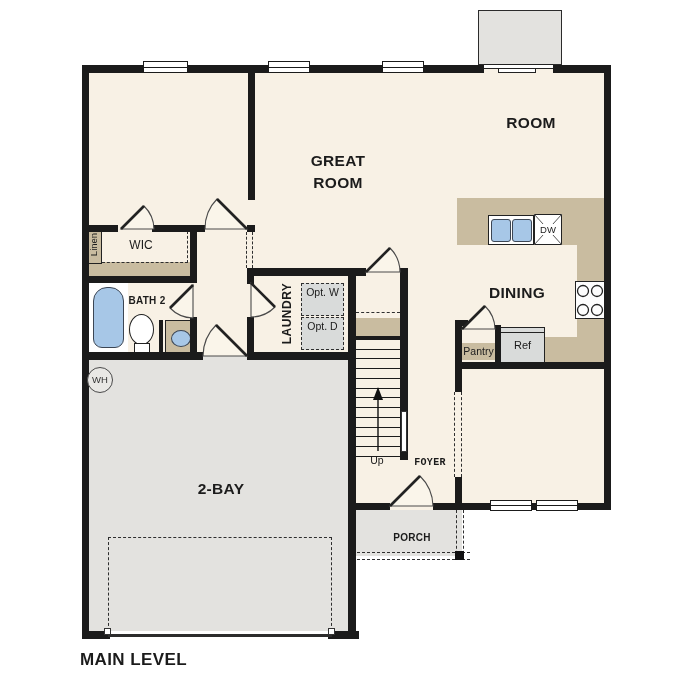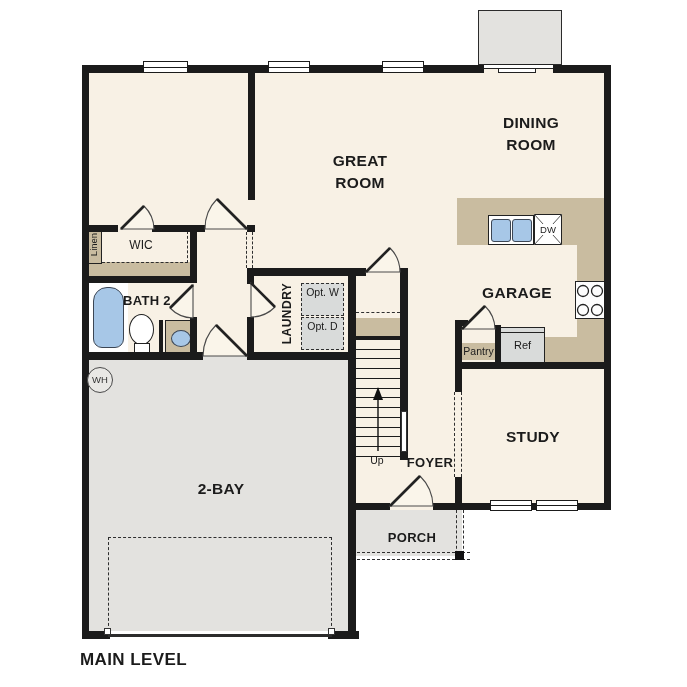--- a/index.html
+++ b/index.html
@@ -8,21 +8,21 @@
   .abs{position:absolute;}
   .floor{position:absolute;background:#f8f1e5;}
   .gray{position:absolute;background:#e3e2df;}
   .tan{position:absolute;background:#c9bca0;}
   .wall{position:absolute;background:#1b1b1b;}
   .win{position:absolute;background:#fff;border:1.5px solid #1b1b1b;box-sizing:border-box;}
   .win i{position:absolute;left:0;right:0;top:50%;height:1px;margin-top:-0.5px;background:#1b1b1b;}
   .lbl{position:absolute;color:#1b1b1b;font-weight:700;font-size:15.5px;line-height:22px;
        letter-spacing:.3px;text-align:center;white-space:nowrap;}
   .lbl span{display:block;}
-  .sm{font-size:13px;line-height:15px;}
+  .sm{font-size:10px;line-height:15px;}
   .tiny{font-weight:400;font-size:10.5px;line-height:13px;letter-spacing:0;}
   .vert{transform:rotate(-90deg);}
   .optbox{position:absolute;background:#d9dbda;border:1.5px dashed #2e2e2e;box-sizing:border-box;
           text-align:center;font-size:10.5px;line-height:13px;color:#1b1b1b;padding-top:2px;}
   .dashv{position:absolute;border-left:1.4px dashed #2e2e2e;border-right:1.4px dashed #2e2e2e;box-sizing:border-box;}
   .dashline{position:absolute;border-top:1.5px dashed #2e2e2e;}
   .dashvl{position:absolute;border-left:1.5px dashed #2e2e2e;}
   svg.overlay{position:absolute;left:0;top:0;pointer-events:none;}
 </style>
 </head>
@@ -172,35 +172,33 @@
     <g>
       <line x1="378" y1="451" x2="378" y2="397" stroke="#111" stroke-width="1.4"></line>
       <polygon points="378,387 373,400 383,400" fill="#111"></polygon>
     </g>
   </svg>
 
   <div class="abs" style="left:87px;top:367px;width:26px;height:26px;border:1.5px solid #4a4a4a;border-radius:50%;background:#e9e8e5;box-sizing:border-box;text-align:center;">
     <span class="tiny" style="font-size:9.5px;line-height:23px;color:#333;">WH</span>
   </div>
 
-  <div class="lbl" style="left:310px;top:150px;width:100px;">
+  <div class="lbl" style="left:288px;top:150px;width:100px;">
     <span>GREAT</span>
     <span>ROOM</span>
   </div>
   <div class="lbl" style="left:481px;top:112px;width:100px;">
-    <span>DINING</span>
     <span>ROOM</span>
   </div>
-  <div class="lbl" style="left:457px;top:282px;width:120px;">GARAGE</div>
+  <div class="lbl" style="left:457px;top:282px;width:120px;">DINING</div>
   <div class="lbl sm" style="left:107px;top:293px;width:80px;">BATH 2</div>
   <div class="lbl tiny" style="left:111px;top:239px;width:60px;font-size:12px;">WIC</div>
   <div class="lbl tiny vert" style="left:68px;top:238px;width:50px;font-size:9.5px;">Linen</div>
   <div class="lbl vert" style="left:247px;top:306px;width:80px;font-size:12px;line-height:15px;letter-spacing:.5px;">LAUNDRY</div>
-  <div class="lbl" style="left:473px;top:426px;width:120px;">STUDY</div>
-  <div class="lbl sm" style="left:390px;top:455px;width:80px;">FOYER</div>
+  <div class="lbl sm" style="left:390px;top:455px;width:80px;font-family:Liberation Mono, monospace;">FOYER</div>
   <div class="lbl sm" style="left:362px;top:530px;width:100px;">PORCH</div>
   <div class="lbl" style="left:161px;top:478px;width:120px;">
     <span>2-BAY</span>
   </div>
 
   <div class="lbl tiny" style="left:461px;top:345px;width:35px;">Pantry</div>
   <div class="lbl tiny" style="left:500px;top:339px;width:45px;font-size:11px;">Ref</div>
   <div class="lbl tiny" style="left:534px;top:223px;width:28px;">
     <span style="display:inline;background:#fff;padding:0 1px;font-size:9.5px;">DW</span>
   </div>

